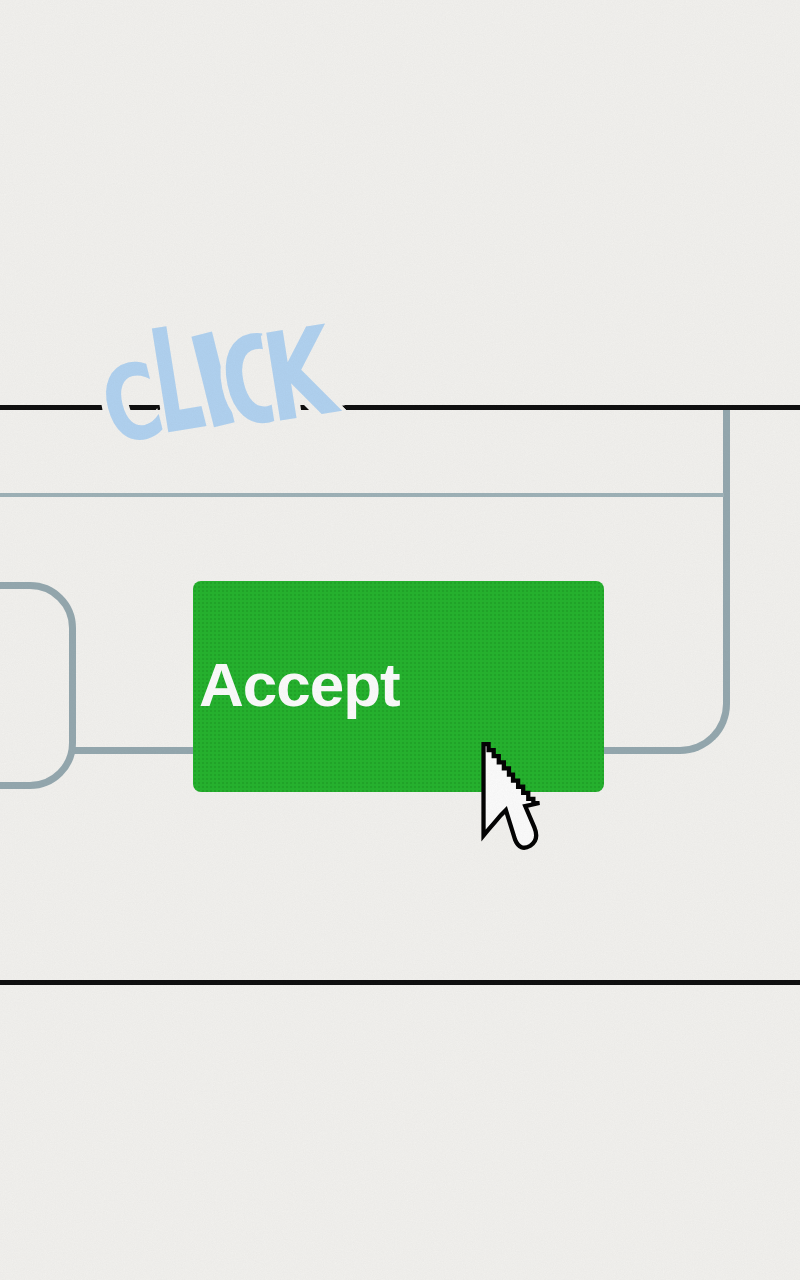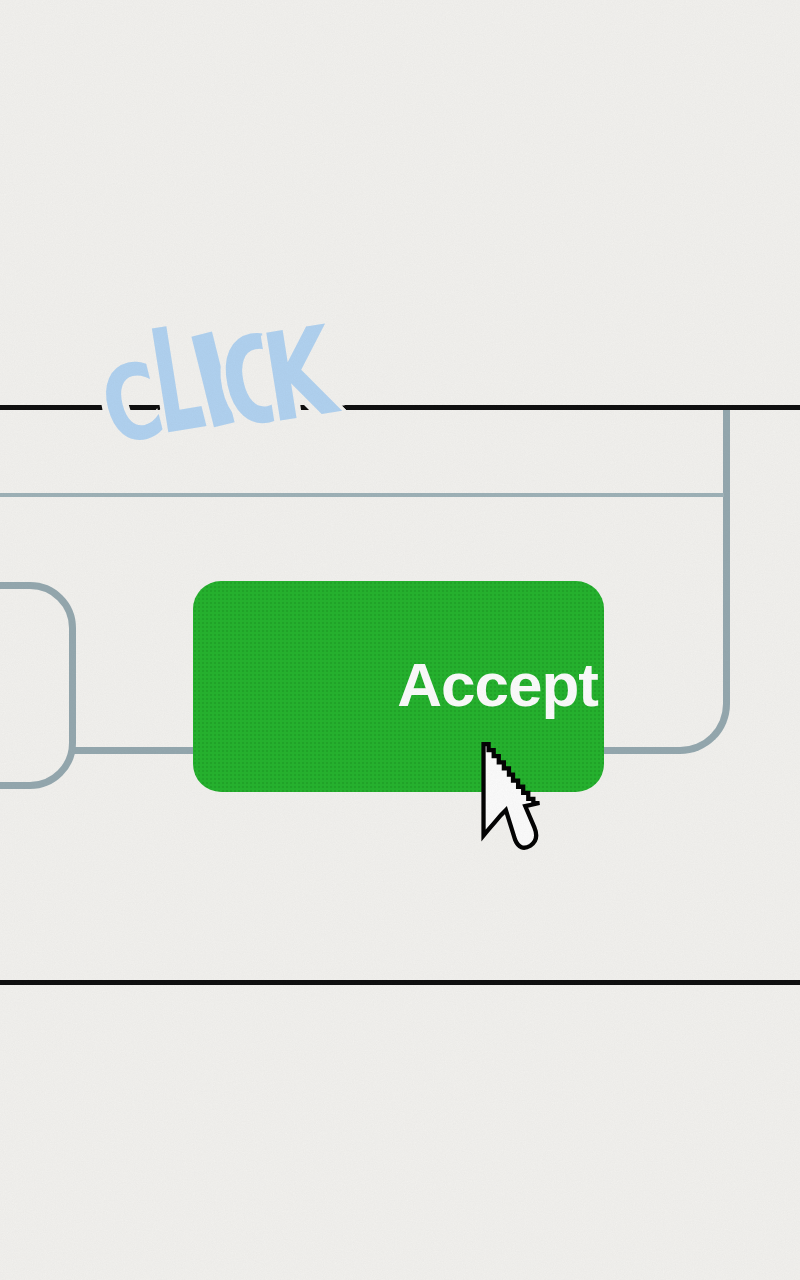--- a/index.html
+++ b/index.html
@@ -62,27 +62,27 @@
     z-index: 3;
   }
 
   
   .btn-accept {
     position: absolute;
     left: 193px;
     top: 581px;
     width: 411px;
     height: 211px;
-    border-radius: 28px;
+    border-radius: 8px;
     background-color: #23b42c;
     background-image: radial-gradient(rgba(0,70,0,0.13) 0.9px, rgba(0,0,0,0) 1.3px);
     background-size: 4px 4px;
     display: flex;
     align-items: center;
-    justify-content: flex-end;
+    justify-content: flex-start;
     z-index: 4;
     border: none;
     cursor: pointer;
   }
   .btn-accept-label {
     color: #ffffff;
     font-size: 62px;
     font-weight: 700;
     letter-spacing: -1px;
     line-height: 1;

